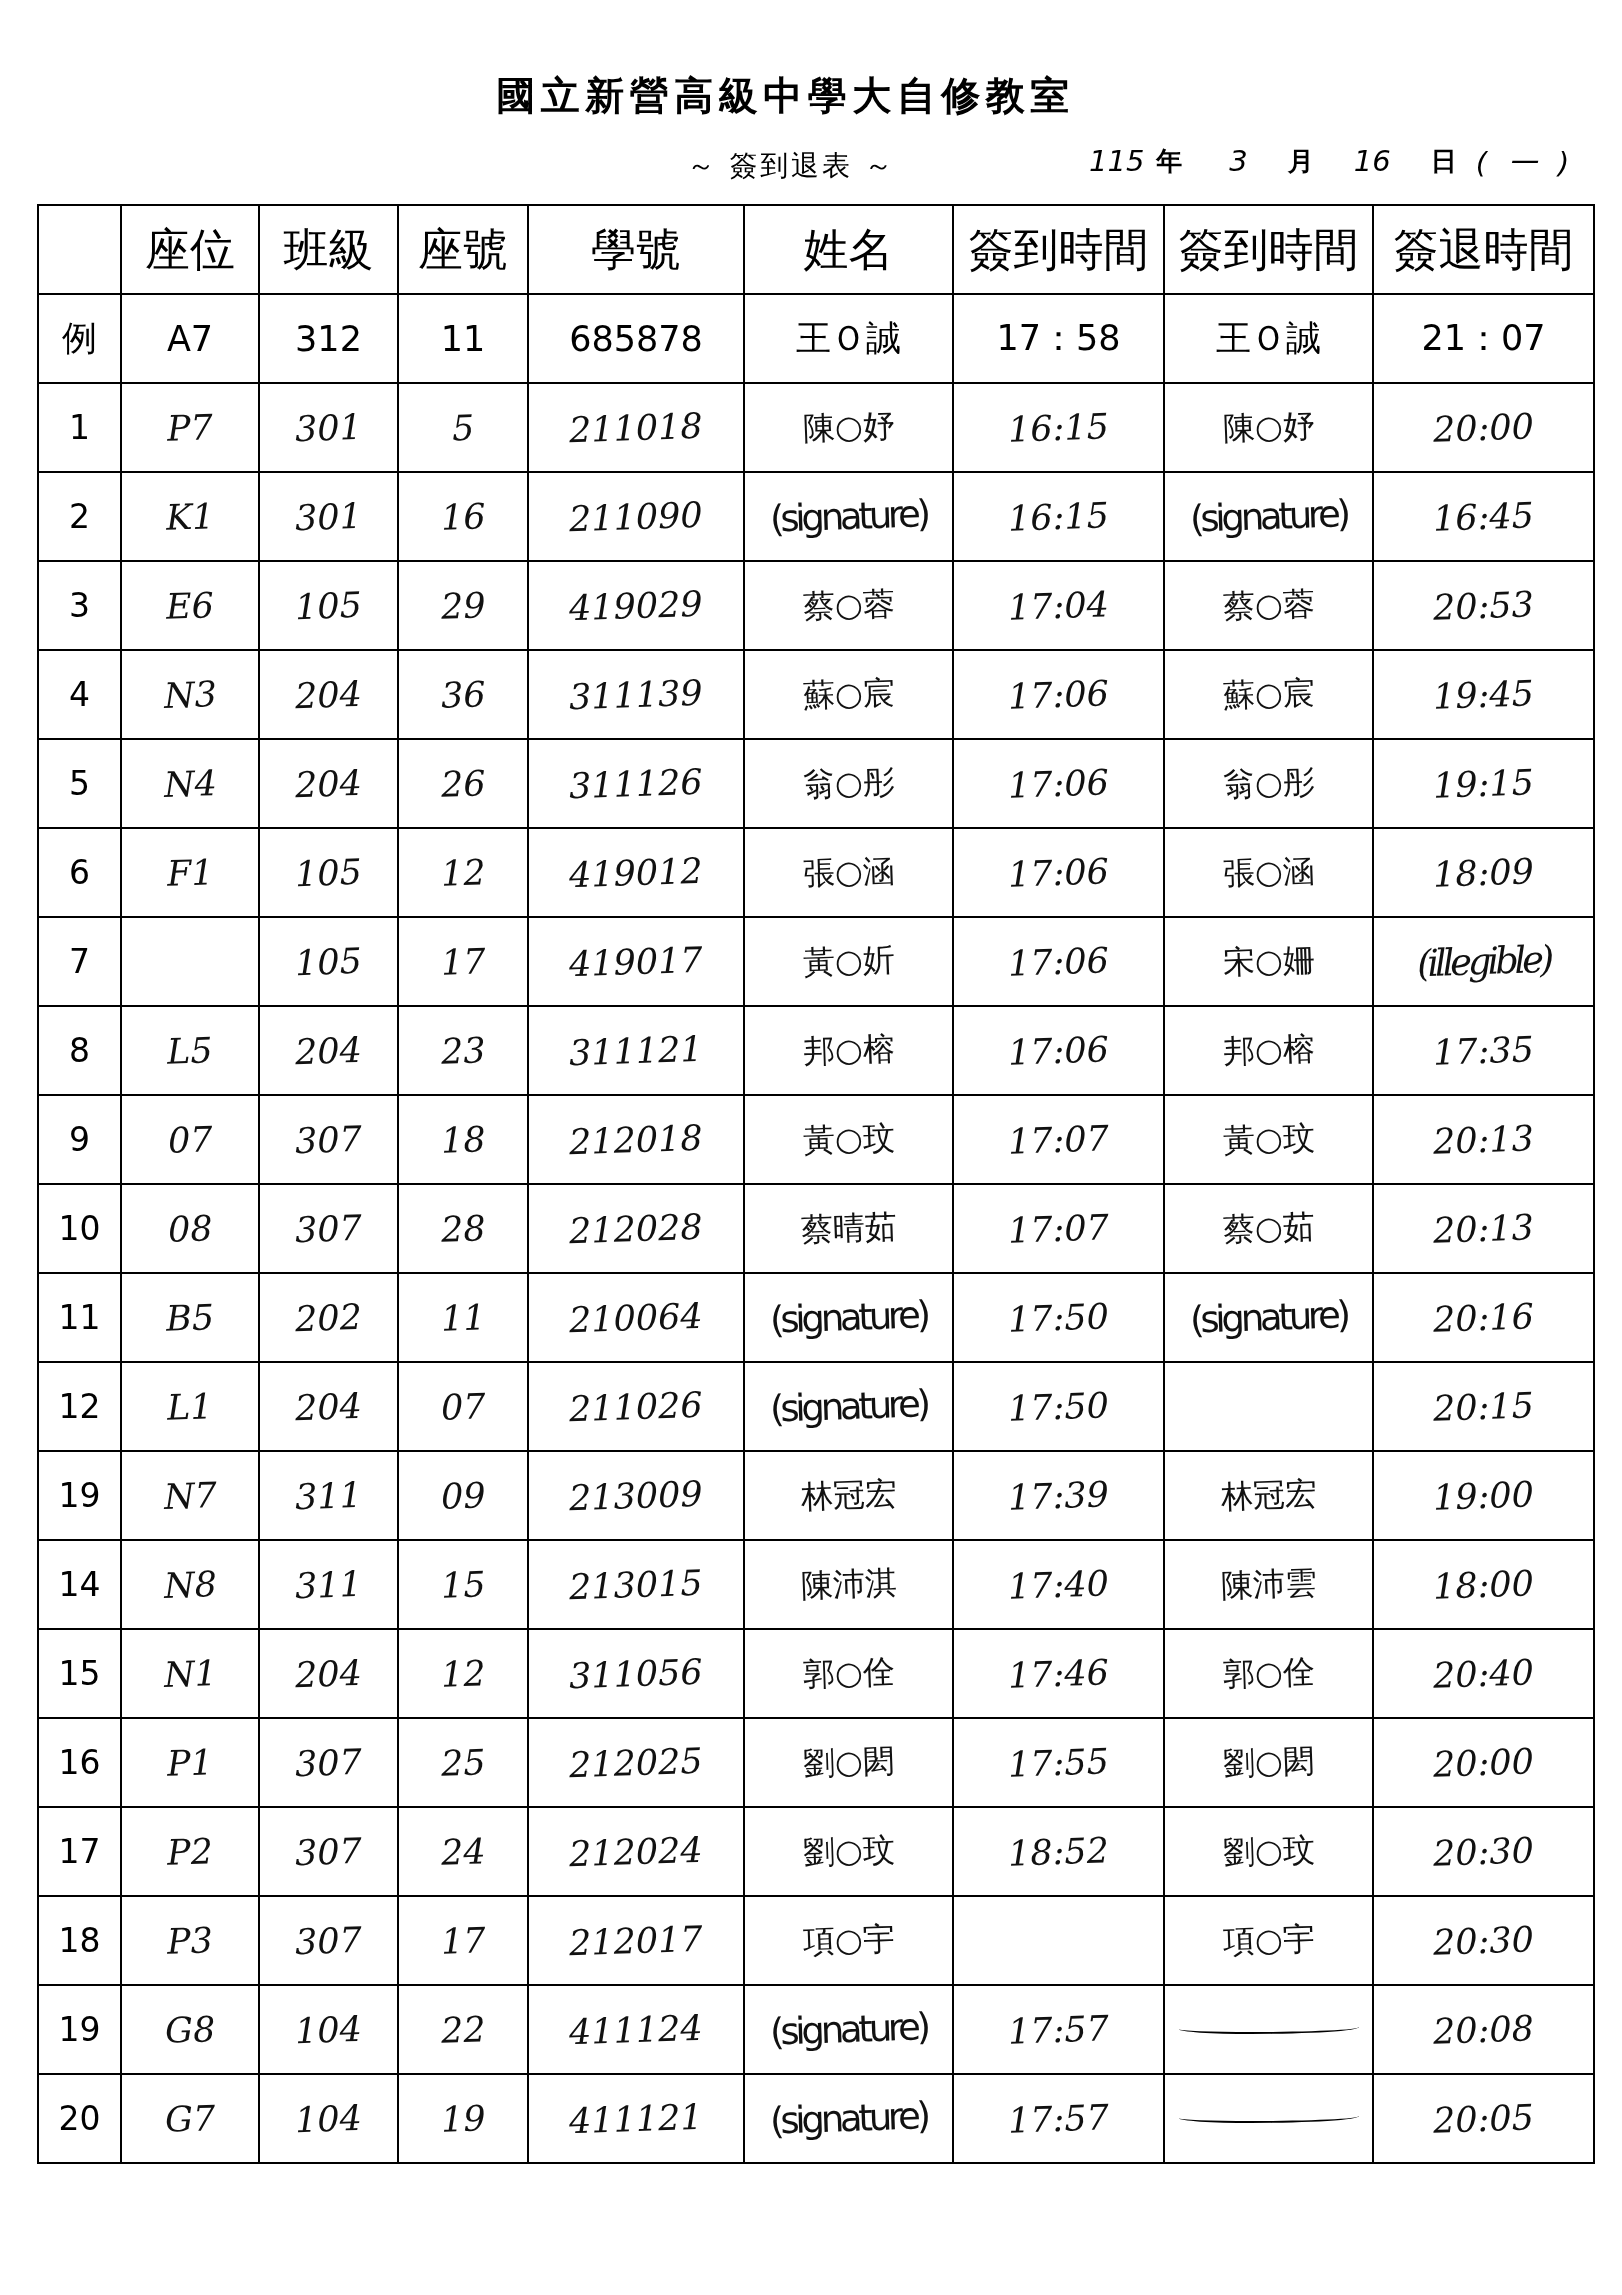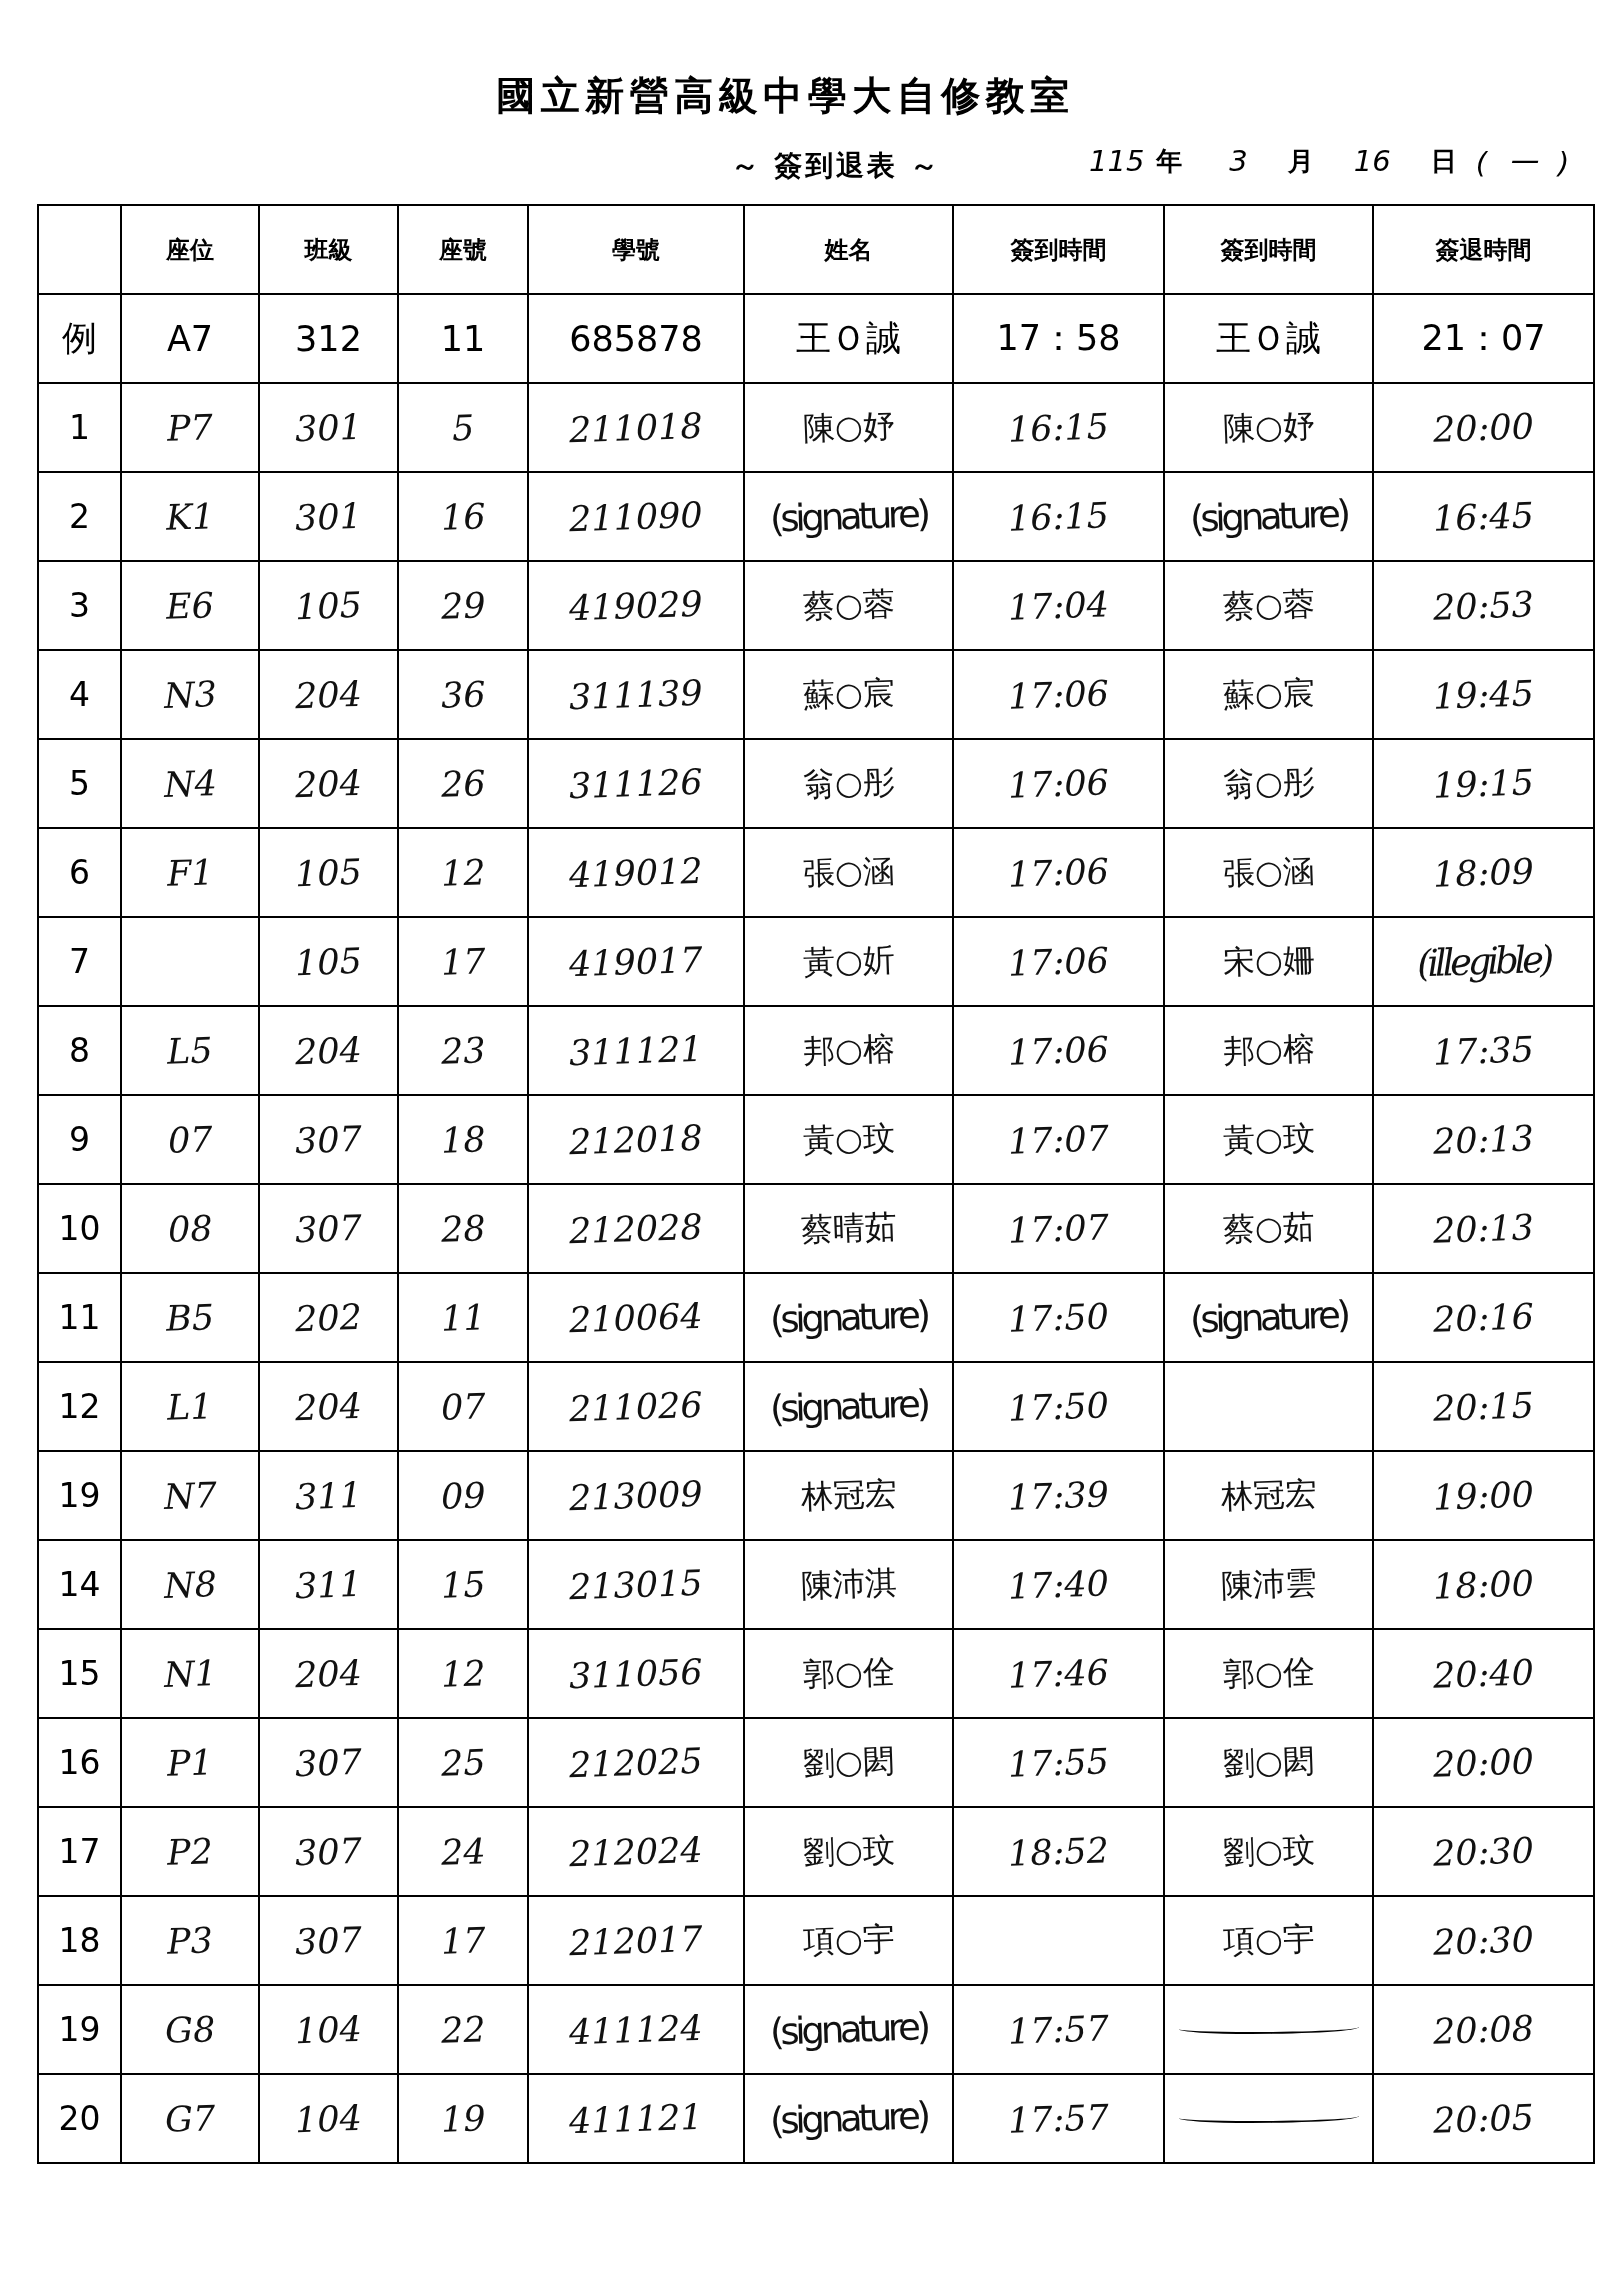--- a/index.html
+++ b/index.html
@@ -6,40 +6,40 @@
   body {
     width: 1623px; height: 2295px; position: relative; overflow: hidden;
     font-family: "DejaVu Sans", sans-serif; color: #000;
   }
   .title {
     position: absolute; top: 69px; left: 0; width: 1571px; text-align: center;
     font-family: "DejaVu Serif", serif; font-weight: bold; font-size: 39px; letter-spacing: 5.5px;
   }
   .subtitle {
     position: absolute; top: 147px; left: 687px;
-    font-family: "DejaVu Serif", serif; font-weight: bold; font-size: 28px; letter-spacing: 2.8px; margin-left: 44px;
+    font-family: "DejaVu Serif", serif; font-weight: normal; font-size: 28px; letter-spacing: 2.8px;
   }
   .date {
     position: absolute; top: 144px; left: 1089px; font-size: 29px;
     font-family: "DejaVu Sans", sans-serif; font-style: italic; display: flex; gap: 12px;
   }
   .date span { display: inline-block; }
   .date .hw { font-style: italic; }
   .date .pr { font-family: "DejaVu Serif", serif; font-style: normal; font-weight: bold; font-size: 26px; }
 
   table.sheet {
     position: absolute; top: 204px; left: 37px; width: 1556px;
     border-collapse: collapse; table-layout: fixed;
   }
   table.sheet td, table.sheet th {
     border: 2.1px solid #000; height: 87px; padding: 0; text-align: center; vertical-align: middle;
     overflow: hidden; white-space: nowrap;
   }
   table.sheet th {
-    font-weight: bold; font-size: 24px; height: 87px;
+    font-weight: normal; font-size: 45px; height: 87px;
     font-family: "DejaVu Sans", sans-serif;
   }
   .rownum { font-size: 33px; font-family: "DejaVu Sans", sans-serif; }
   .example td { font-size: 35px; font-family: "DejaVu Sans", sans-serif; }
   .example td.ex-label { font-style: normal; }
   .hand {
     font-family: "DejaVu Serif", serif; font-style: italic; font-size: 35px; color: #111;
     display: inline-block; transform: rotate(-2deg);
   }
   .hand.cn { font-style: normal; font-family: "DejaVu Sans", sans-serif; font-size: 32px; }

